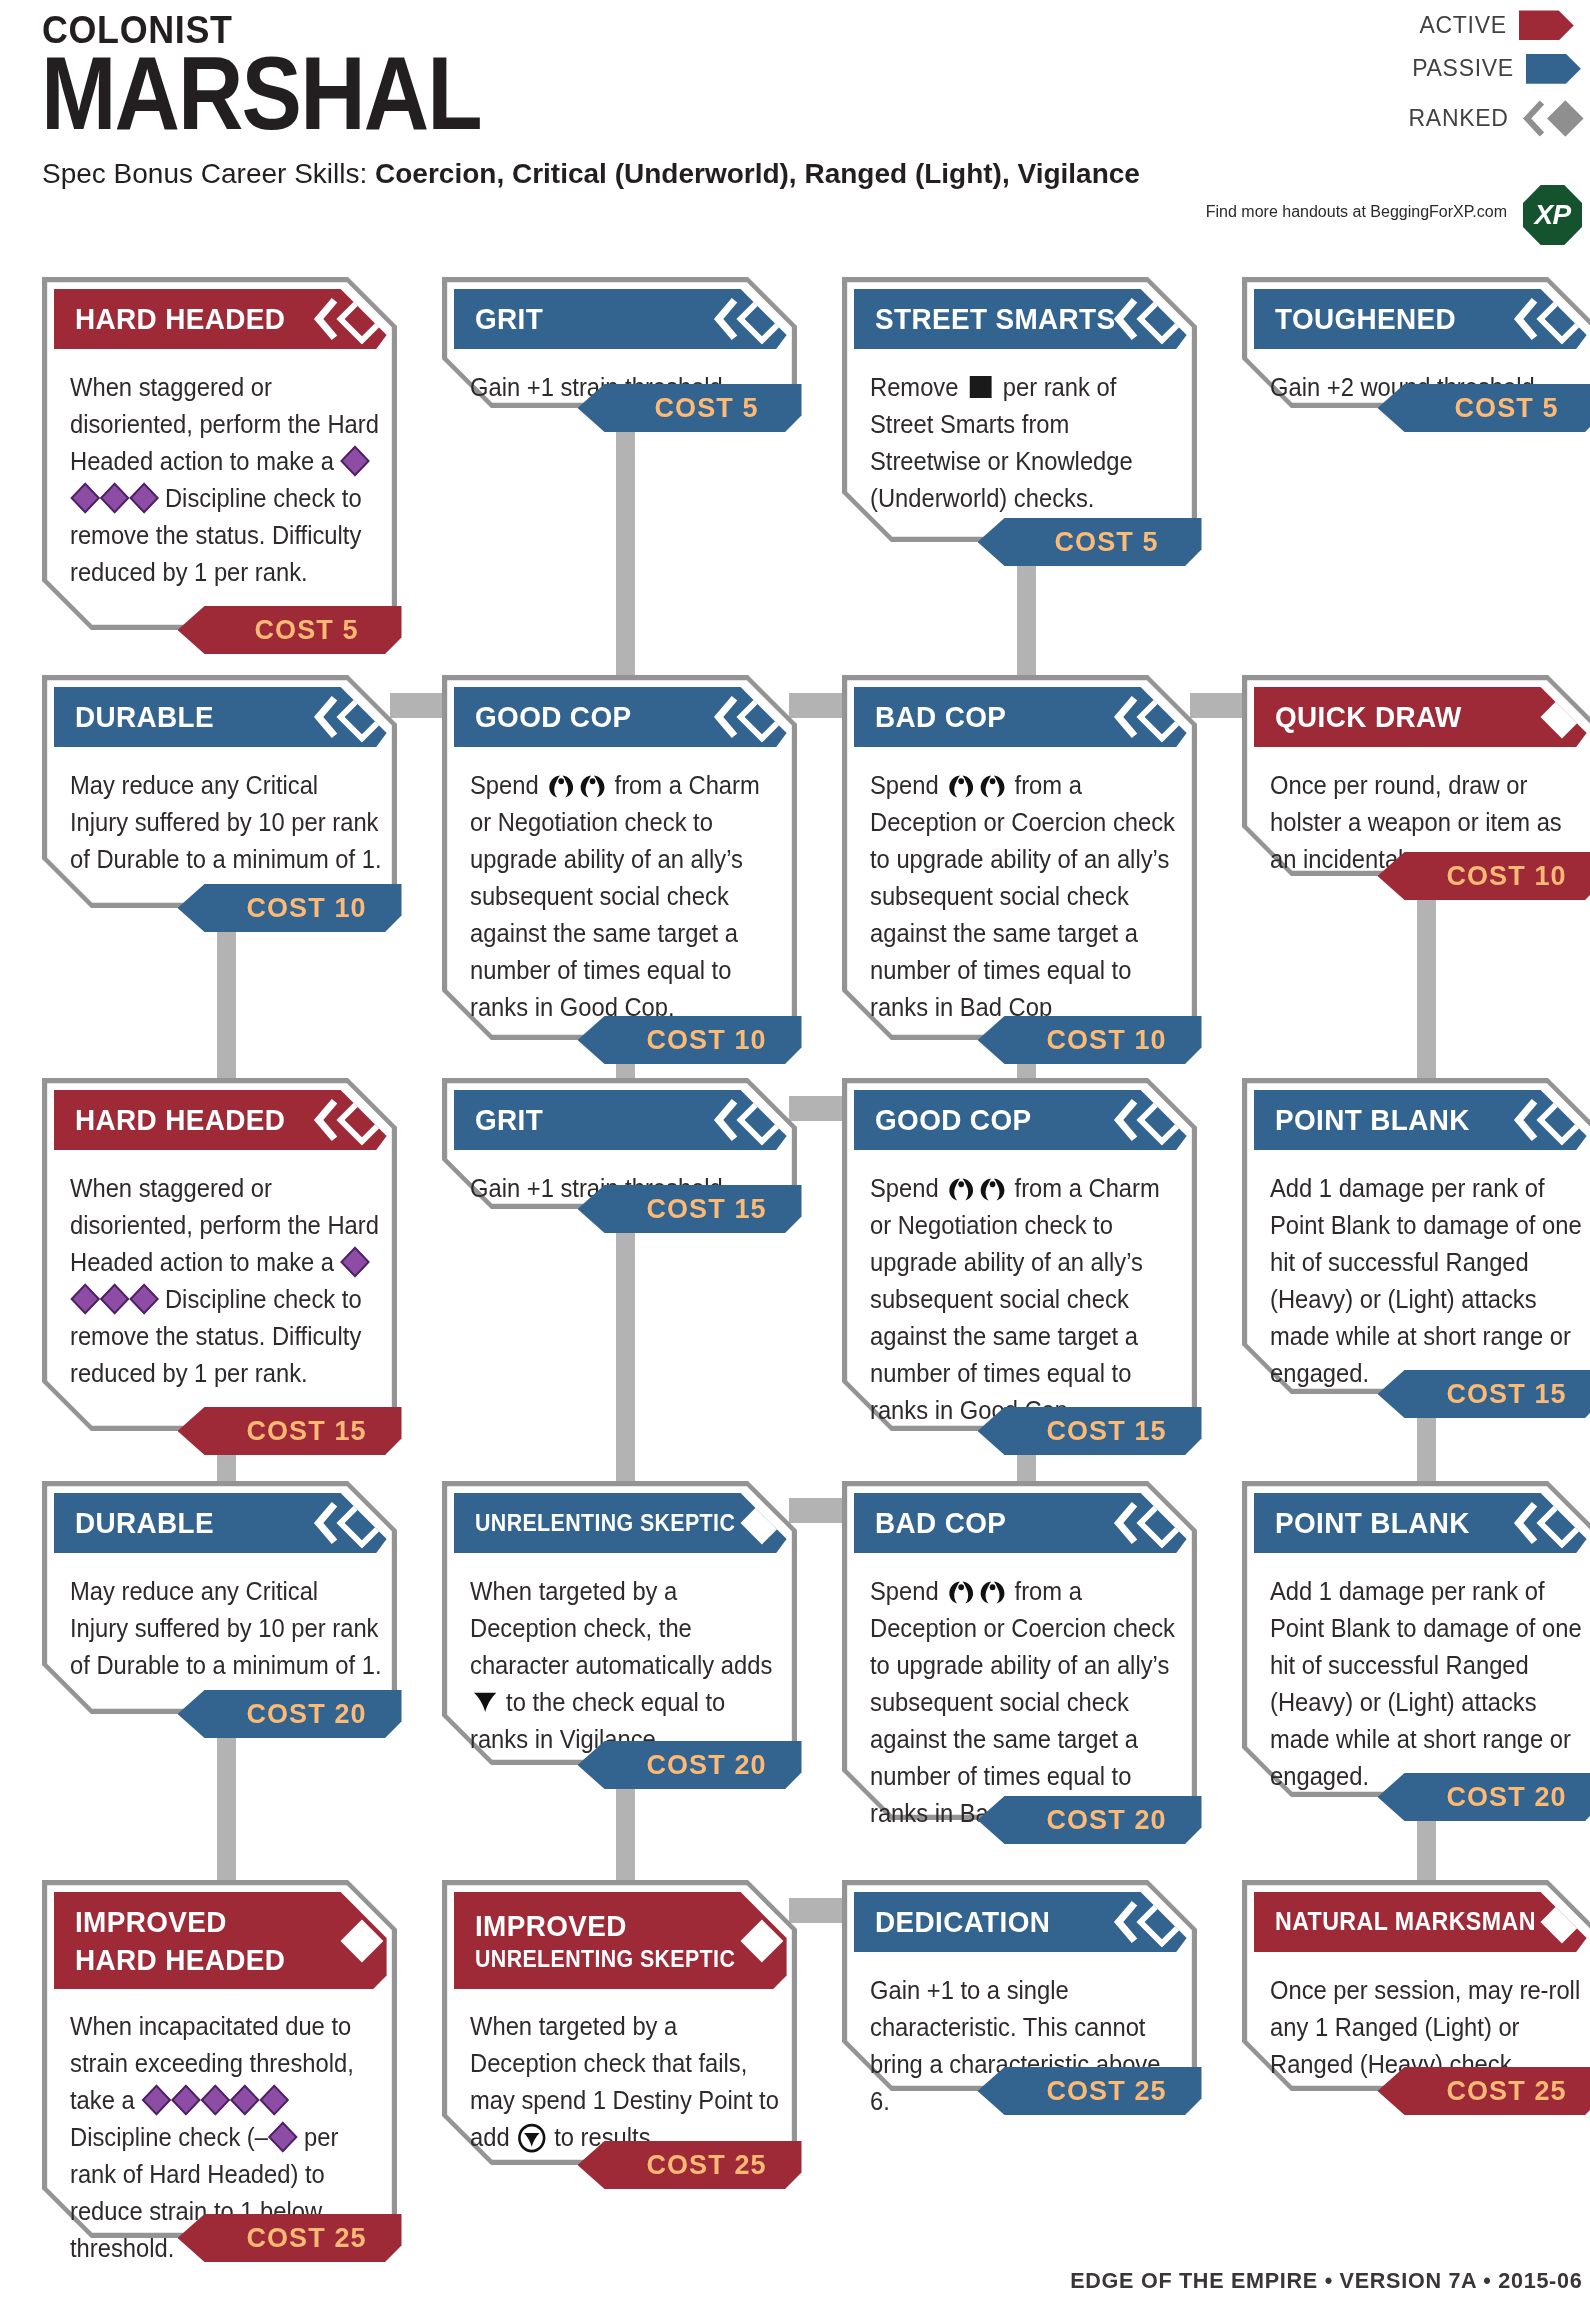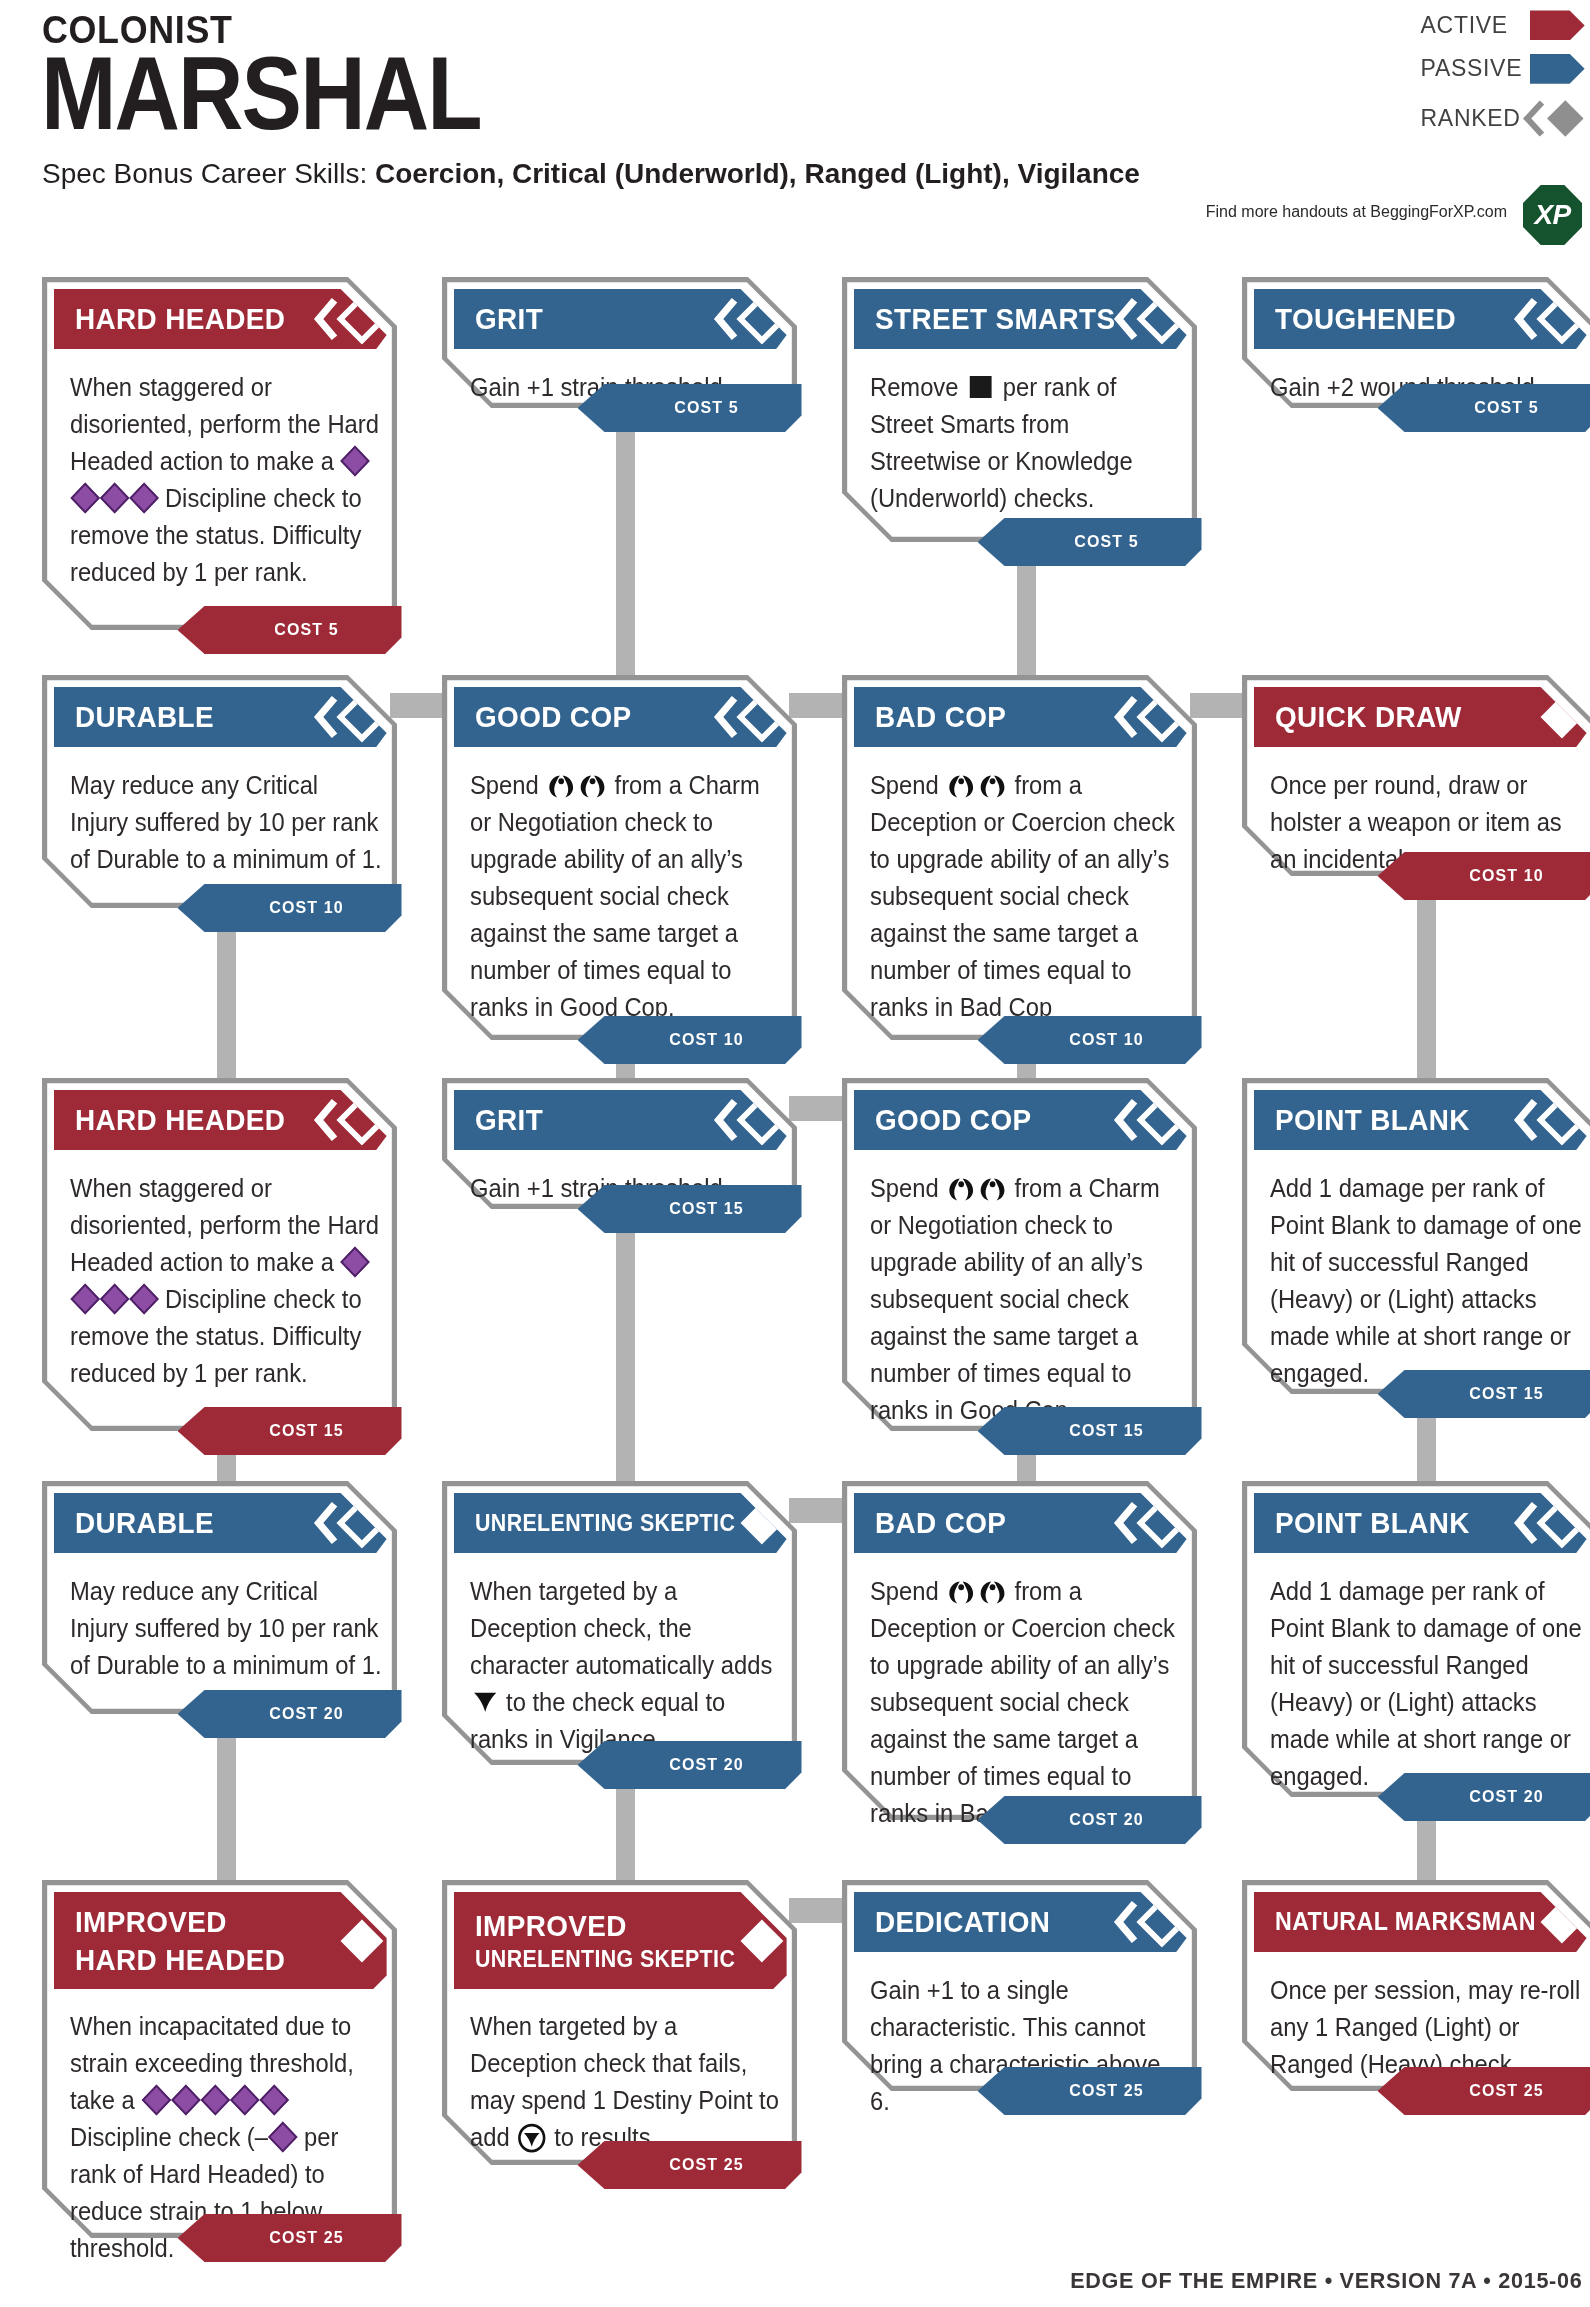--- a/index.html
+++ b/index.html
@@ -14,21 +14,21 @@
   .skills-line{position:absolute;left:26px;top:158px;font-size:28px;}
   .skills-line b{font-weight:bold;}
   .handout-line{position:absolute;right:100px;top:203px;font-size:16px;color:#2a2a2a;white-space:nowrap;}
   .xp-logo{position:absolute;right:25px;top:185px;width:59px;height:60px;background:#14532d;
            clip-path:polygon(30% 0,70% 0,100% 30%,100% 70%,70% 100%,30% 100%,0 70%,0 30%);
            display:flex;align-items:center;justify-content:center;color:#fff;
            font-weight:bold;font-style:italic;font-size:28px;letter-spacing:-0.7px;}
 
   
   .legend{position:absolute;right:22.4px;top:10.4px;}
-  .legend-row{display:flex;align-items:center;justify-content:space-between;margin-bottom:13.4px;}
+  .legend-row{display:flex;align-items:center;justify-content:center;margin-bottom:13.4px;gap:12px;}
   .legend-label{font-size:23px;color:#414143;letter-spacing:0.7px;}
   .tag{width:55px;height:30px;clip-path:polygon(0 0,calc(100% - 15px) 0,100% 50%,calc(100% - 15px) 100%,0 100%);}
   .tag.red{background:#9e2a38;}
   .tag.blue{background:#33648f;}
   .legend-ranked-icon{width:64px;height:43px;}
 
   
   .vlink,.hlink{position:absolute;background:#b3b3b3;z-index:1;}
   .vlink{width:19.4px;}
   .hlink{height:25px;}
@@ -44,21 +44,21 @@
   .card.active .band,.card.active .cost{background:#9e2a38;}
   .card.passive .band,.card.passive .cost{background:#33648f;}
   .band-title{position:absolute;left:21px;top:0;bottom:0;display:flex;flex-direction:column;justify-content:center;
       font-weight:bold;letter-spacing:0.4px;transform:scaleX(.93);transform-origin:left center;white-space:nowrap;}
   .band-title div{line-height:1.25;}
   .band-icon{position:absolute;right:1.5px;top:50%;transform:translateY(-50%);width:75px;height:51px;}
   .body{position:absolute;left:28px;width:328px;font-size:25px;line-height:37px;color:#2e2a2b;
         transform:scaleX(.95);transform-origin:left top;}
   .cost{position:absolute;right:-4.5px;bottom:-24px;width:224px;height:48px;z-index:3;
         clip-path:polygon(0 50%,27px 0,100% 0,100% calc(100% - 16.4px),calc(100% - 16.4px) 100%,27px 100%);
-        color:#ffffff;font-weight:bold;font-size:16px;letter-spacing:1.1px;
+        color:#fdba74;font-weight:bold;font-size:27px;letter-spacing:1.1px;
         display:flex;align-items:center;justify-content:center;padding-left:34px;box-sizing:border-box;}
 
   
   .dmd{display:inline-block;width:18px;height:18px;background:#8e4da5;border:2.2px solid #4e2166;
        transform:rotate(45deg);margin:0 4.5px;vertical-align:-1.5px;}
   .stb{display:inline-block;width:22.4px;height:22.4px;background:#1a1a1a;margin:0 5.2px;vertical-align:-2.2px;}
   .sym{width:30px;height:30px;vertical-align:-6.7px;fill:#111;margin:0 1.5px;}
   .symf{width:28px;height:24px;vertical-align:-3px;}
 
   .footer{position:absolute;right:24.6px;top:2268px;font-size:21.6px;font-weight:bold;

